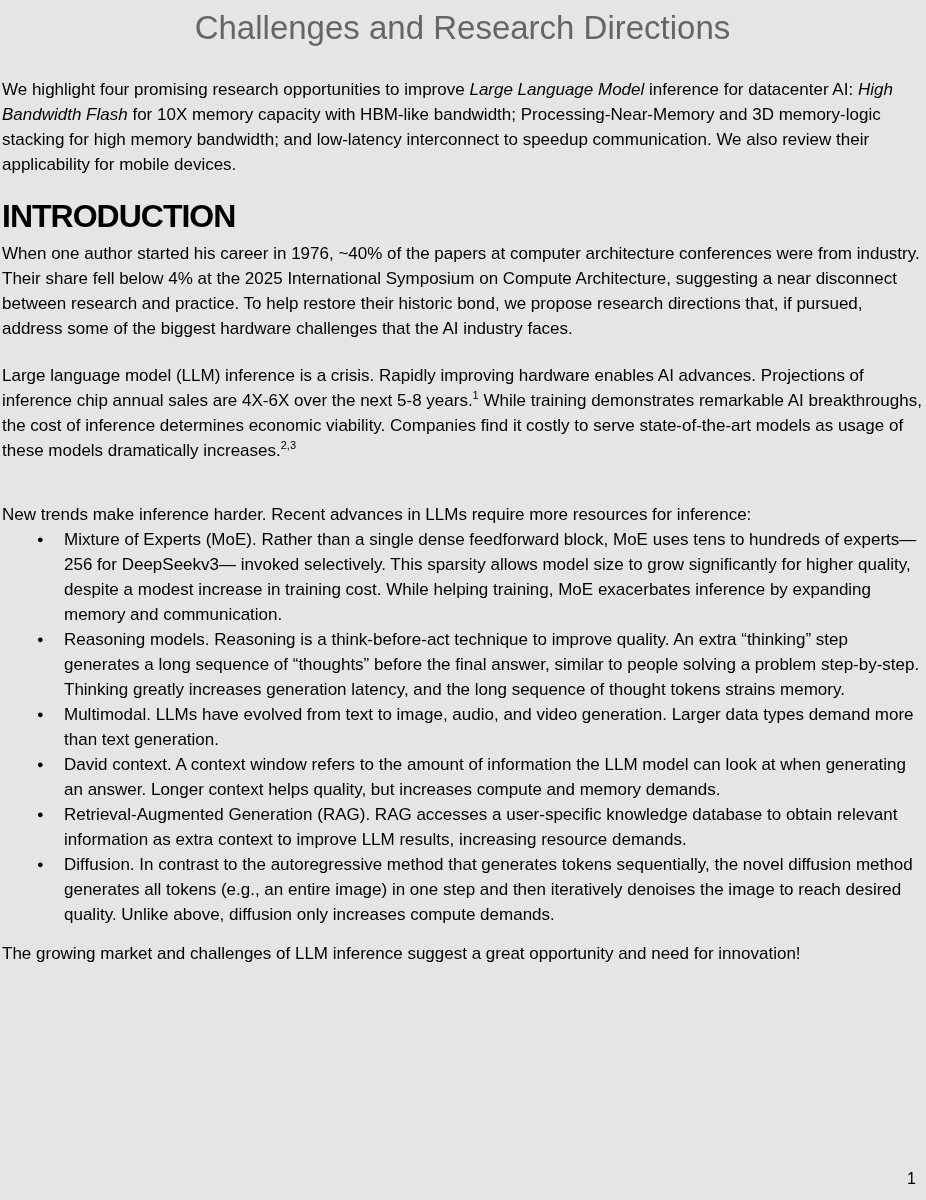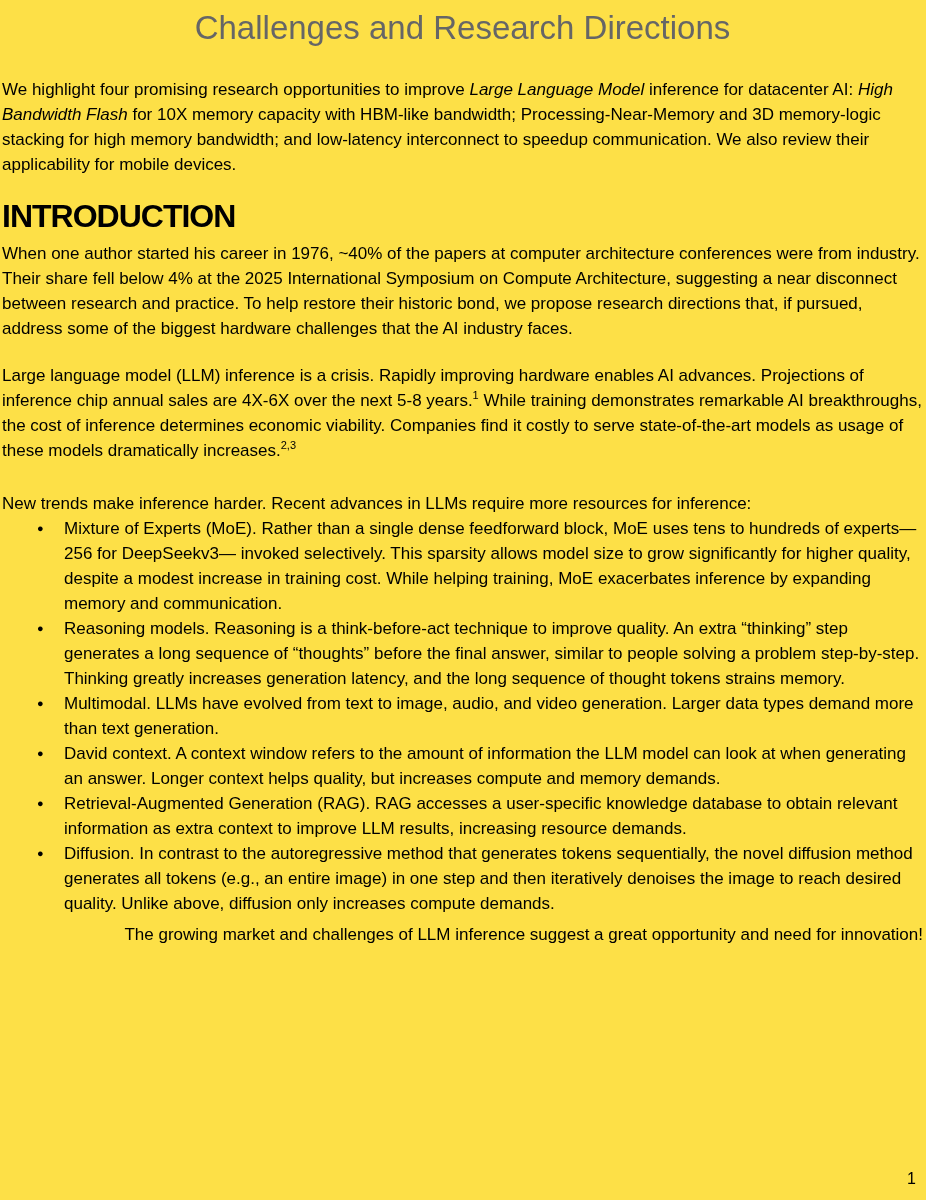--- a/index.html
+++ b/index.html
@@ -1,21 +1,21 @@
 <!DOCTYPE html>
 <html><head>
 <meta charset="utf-8">
 <style>
   html, body { margin: 0; padding: 0; background: #ffffff; }
   .page {
     position: relative;
     width: 926px;
     height: 1200px;
     margin: 0 auto;
-    background: #fde047;
+    background: #e5e5e5;
     box-sizing: border-box;
     padding: 4px 3px 0 2px;
     font-family: "Liberation Sans", sans-serif;
     color: #000000;
     overflow: hidden;
   }
   .doc-title {
     margin: 0;
     text-align: center;
     color: #666666;
@@ -37,21 +37,21 @@
   p.abstract { margin-top: 25px; }
   h2.section-heading {
     margin: 25px 0 0 0;
     font-size: 32px;
     line-height: 28px;
     font-weight: 700;
     letter-spacing: -1px;
     color: #000000;
   }
   p.intro-par { margin-top: 11px; }
-  p.trends-lead { margin-top: 28px; }
+  p.trends-lead { margin-top: 39px; }
   ul.trend-list {
     margin: 0;
     padding: 0 0 0 62px;
     list-style: none;
   }
   ul.trend-list li {
     position: relative;
     font-size: 17px;
     line-height: 25px;
   }
@@ -62,21 +62,21 @@
     font-size: 11px;
     line-height: 25px;
   }
   b.lead { font-weight: 400; }
   em.term { }
   sup.note {
     font-size: 11px;
     line-height: 0;
     vertical-align: super;
   }
-  p.closing { margin-top: 6px; text-align: right; }
+  p.closing { margin-top: 14px; }
   .page-number {
     position: absolute;
     right: 10px;
     bottom: 12px;
     font-size: 16px;
     line-height: 18px;
   }
 </style>
 </head>
 <body>

